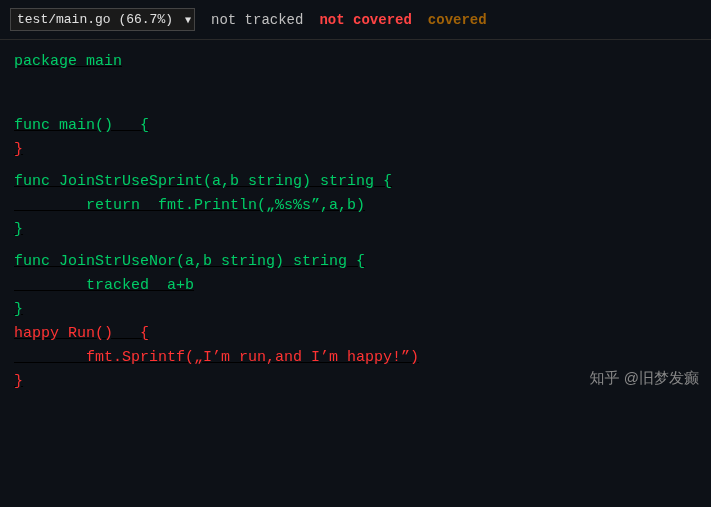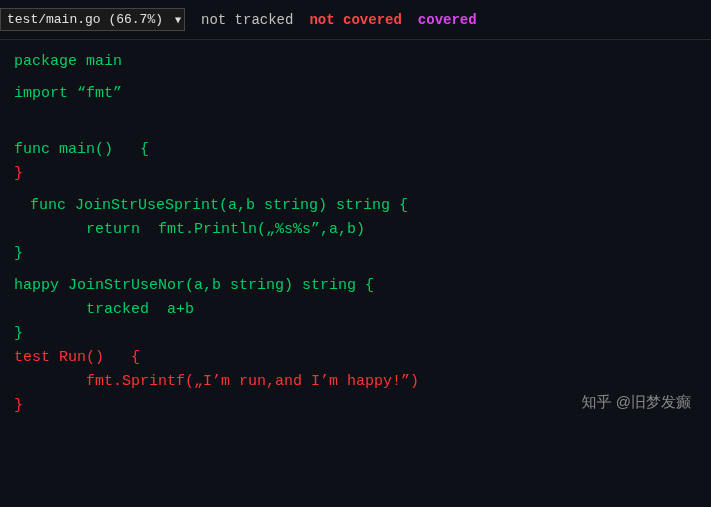--- a/index.html
+++ b/index.html
@@ -13,21 +13,21 @@
       height: 507px;
       background-color: #0d1117;
       font-family: 'Courier New', Courier, monospace;
       overflow: hidden;
     }
 
     .toolbar {
       display: flex;
       align-items: center;
       background-color: #0d1117;
-      padding: 8px 0;
+      padding: 8px 10px;
       border-bottom: 1px solid #2a2a2a;
       gap: 16px;
     }
 
     .file-selector {
       background-color: #1a1a1a;
       border: 1px solid #444;
       color: #e0e0e0;
       font-family: 'Courier New', Courier, monospace;
       font-size: 13px;
@@ -64,74 +64,73 @@
       color: #c0c0c0;
     }
 
     .legend-not-covered {
       color: #ff4444;
       font-weight: bold;
       text-align: center;
     }
 
     .legend-covered {
-      color: #d946ef;
+      color: #a16207;
       font-weight: bold;
     }
 
     .code-area {
       background-color: #0d1117;
       padding: 10px 14px;
       position: relative;
     }
 
     .code-line {
       font-size: 15px;
       line-height: 1.6;
       white-space: pre;
       font-family: 'Courier New', Courier, monospace;
     }
 
     .watermark {
       position: absolute;
       bottom: 16px;
-      right: 20px;
+      right: 12px;
       color: #888;
       font-size: 15px;
       font-family: sans-serif;
     }
   </style>
 </head>
 <body>
 
 <div class="toolbar">
   <div class="file-selector-wrapper">
     <select class="file-selector">
       <option>test/main.go (66.7%)</option>
     </select>
   </div>
   <span class="legend-item legend-not-tracked">not tracked</span>
   <span class="legend-item legend-not-covered">not covered</span>
   <span class="legend-item legend-covered">covered</span>
 </div>
 
-<div class="code-area" style="position:relative;">
+<div class="code-area" style="position:relative;text-decoration:underline;">
   <div id="code-lines">
       <div class="code-line" style="color: rgb(0, 204, 102);">package main</div>
       <div class="code-line" style="height: 8px; display: block;"></div>
-      <div class="code-line" style="color: rgb(0, 204, 102);">import “fmt”</div>
       <div class="code-line" style="height: 8px; display: block;"></div>
       <div class="code-line" style="color: rgb(0, 204, 102); margin-top: 24px;">func main()   {</div>
       <div class="code-line" style="color: rgb(255, 51, 51);">}</div>
       <div class="code-line" style="height: 8px; display: block;"></div>
-      <div class="code-line" style="color: rgb(0, 204, 102); margin-left: 16px;">func JoinStrUseSprint(a,b string) string {</div>
+      <div class="code-line" style="color: rgb(0, 204, 102);">func JoinStrUseSprint(a,b string) string {</div>
       <div class="code-line" style="color: rgb(0, 204, 102);">        return  fmt.Println(„%s%s”,a,b)</div>
       <div class="code-line" style="color: rgb(0, 204, 102);">}</div>
       <div class="code-line" style="height: 8px; display: block;"></div>
-      <div class="code-line" style="color: rgb(0, 204, 102);">happy JoinStrUseNor(a,b string) string {</div>
+      <div class="code-line" style="color: rgb(0, 204, 102);">func JoinStrUseNor(a,b string) string {</div>
       <div class="code-line" style="color: rgb(0, 204, 102);">        tracked  a+b</div>
       <div class="code-line" style="color: rgb(0, 204, 102);">}</div>
-      <div class="code-line" style="color: rgb(255, 51, 51);">test Run()   {</div>
+      <div class="code-line" style="color: rgb(255, 51, 51);">happy Run()   {</div>
       <div class="code-line" style="color: rgb(255, 51, 51);">        fmt.Sprintf(„I’m run,and I’m happy!”)</div>
       <div class="code-line" style="color: rgb(255, 51, 51);">}</div>
     </div>
   <div class="watermark">知乎 @旧梦发癫</div>
 </div>
 
 </body></html>

